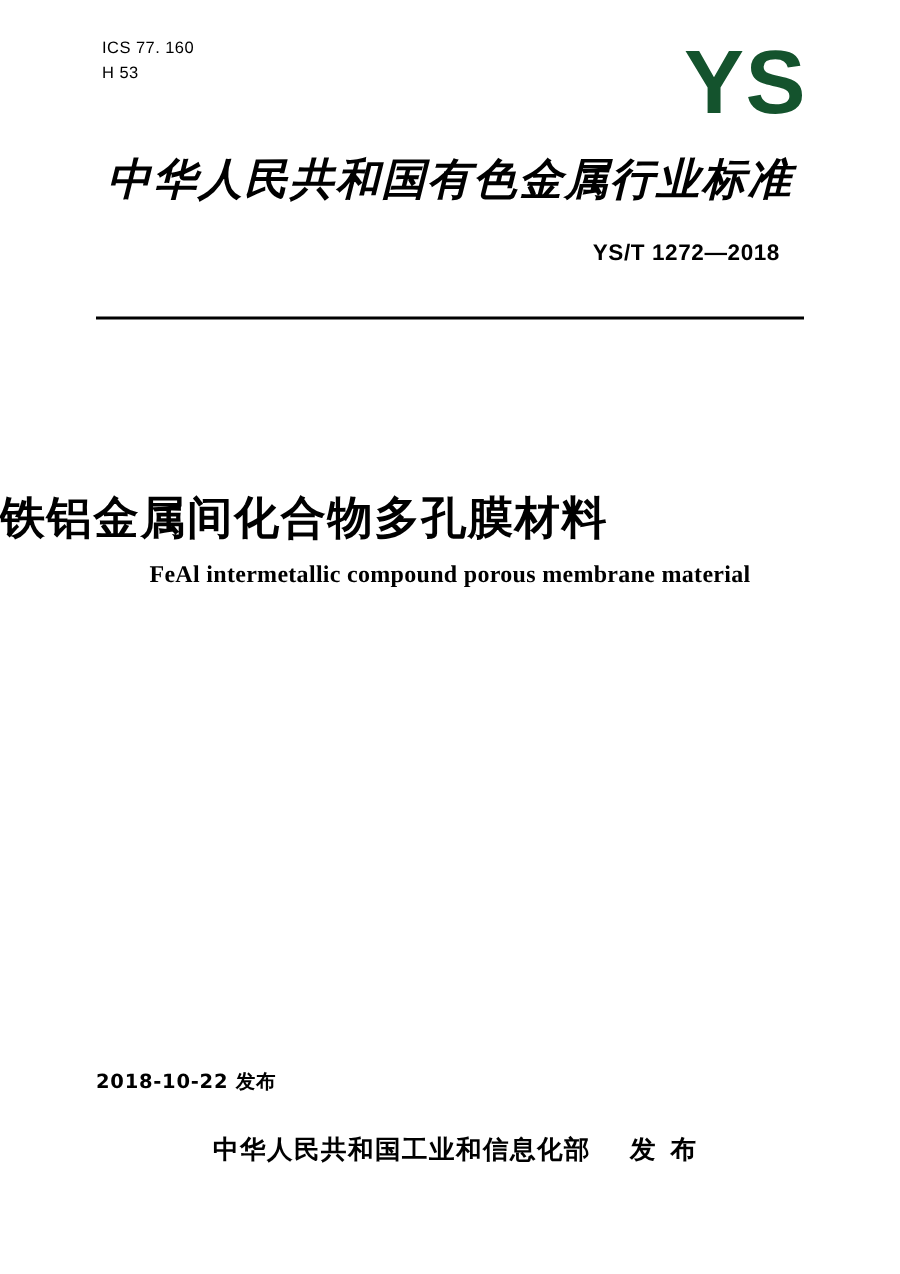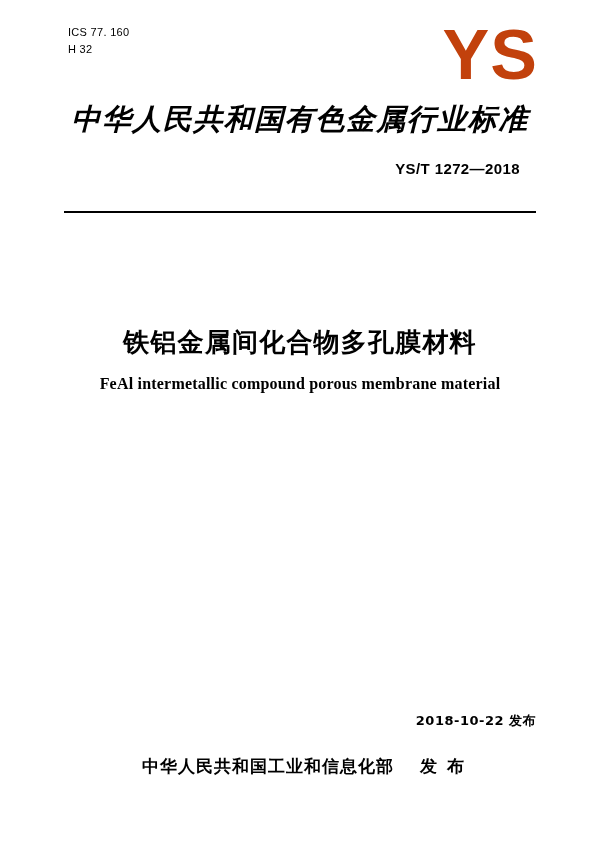--- a/index.html
+++ b/index.html
@@ -35,24 +35,24 @@
     display: block;
     white-space: nowrap;
   }
   
   .ys-emblem {
     position: absolute;
     right: 62px;
     top: 26px;
     font-family: "Liberation Sans", sans-serif;
     font-weight: bold;
-    font-size: 70px;
+    font-size: 60px;
     line-height: 58px;
     letter-spacing: 1px;
-    color: #c2410c;
+    color: #14532d;
   }
   
   .std-title {
     position: absolute;
     left: 0;
     right: 0;
     top: 100px;
     text-align: center;
     font-family: "DejaVu Sans", sans-serif;
     font-weight: bold;
@@ -78,24 +78,24 @@
     top: 211px;
     height: 2px;
     background: #000;
   }
   
   .doc-title-cn {
     position: absolute;
     left: 0;
     right: 0;
     top: 325px;
-    text-align: center;
+    text-align: left;
     font-family: "DejaVu Sans", sans-serif;
     font-weight: bold;
-    font-size: 26px;
+    font-size: 30px;
     letter-spacing: 1.2px;
   }
   
   .doc-title-en {
     position: absolute;
     left: 0;
     right: 0;
     top: 375px;
     text-align: center;
     font-family: "Liberation Serif", serif;
@@ -103,21 +103,21 @@
     font-size: 16px;
     letter-spacing: 0.2px;
   }
   
   .date-row {
     position: absolute;
     left: 64px;
     right: 64px;
     top: 712px;
     display: flex;
-    justify-content: flex-end;
+    justify-content: flex-start;
     font-family: "DejaVu Sans", sans-serif;
     font-size: 13px;
     font-weight: bold;
     letter-spacing: 0.5px;
   }
   
   .issuer {
     position: absolute;
     left: 8px;
     right: 0;
@@ -133,21 +133,21 @@
     letter-spacing: 2px;
   }
 </style>
 </head>
 <body>
 
 <div class="page">
 
   <div class="ics-block">
     <span class="ics-line">ICS 77. 160</span>
-    <span class="ics-line">H 32</span>
+    <span class="ics-line">H 53</span>
   </div>
 
   <div class="ys-emblem">YS</div>
 
   <div class="std-title">中华人民共和国有色金属行业标准</div>
 
   <div class="std-number">YS/T 1272—2018</div>
 
   <div class="rule-top"></div>
 

